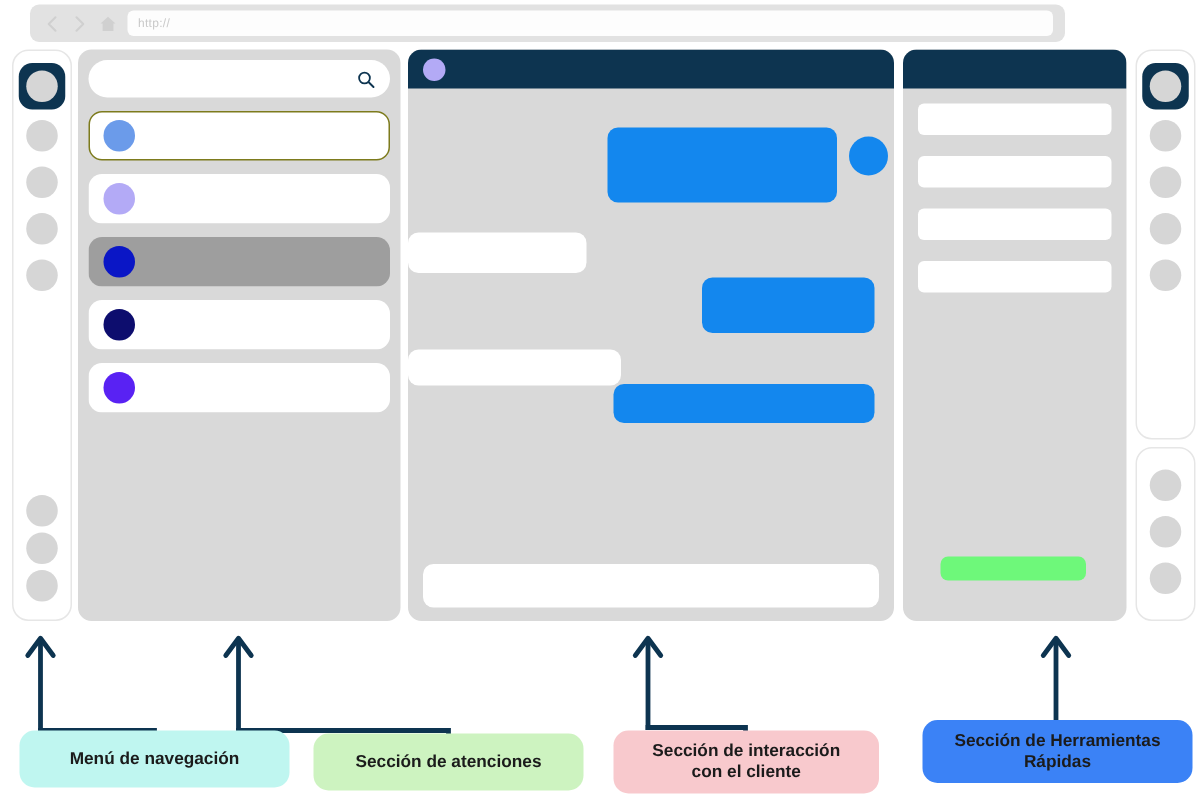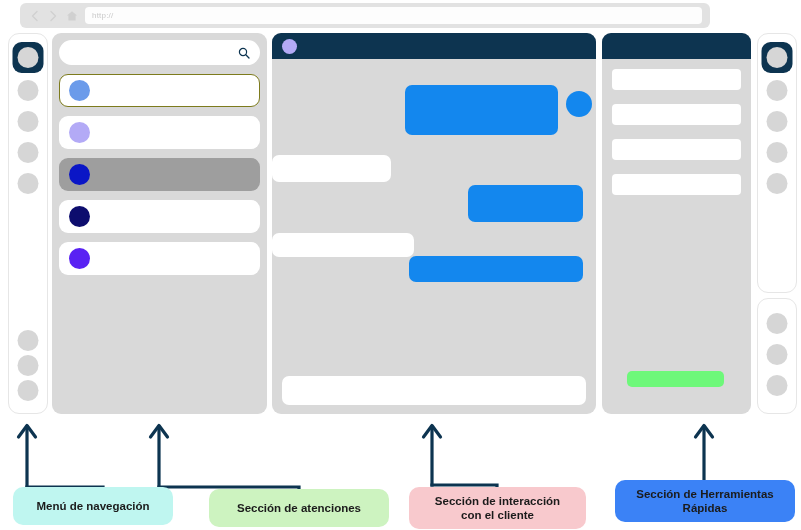--- a/index.html
+++ b/index.html
@@ -250,21 +250,21 @@
 
         <path d="M432 70 L432 12"></path>
         <path d="M432 70 L497 70 L497 88"></path>
         <path d="M423.5 22 L432 10.5 L440.5 22" stroke-linecap="round" stroke-linejoin="round"></path>
 
         <path d="M704 88 L704 12"></path>
         <path d="M695.5 22 L704 10.5 L712.5 22" stroke-linecap="round" stroke-linejoin="round"></path>
       </g>
     </svg>
 
-    <div class="chip" style="left:13px; top:72px; width:160px; height:38px; background:#bff6f0;">
+    <div class="chip" style="left:13px; top:72px; width:180px; height:38px; background:#bff6f0;">
       <span>Menú de navegación</span>
     </div>
 
     <div class="chip" style="left:209px; top:74px; width:180px; height:38px; background:#cdf3c0;">
       <span>Sección de atenciones</span>
     </div>
 
     <div class="chip" style="left:409px; top:72px; width:177px; height:42px; background:#f8c9cd; white-space:pre-line;">
       <span>Sección de interacción
 con el cliente</span>

